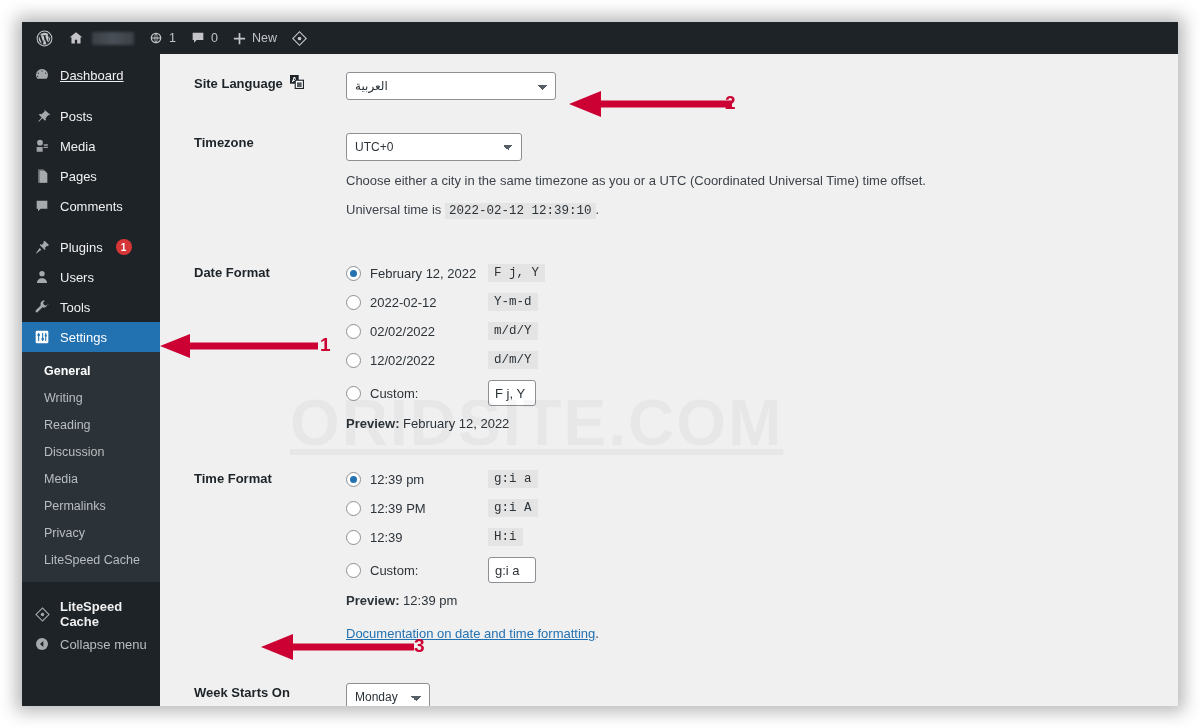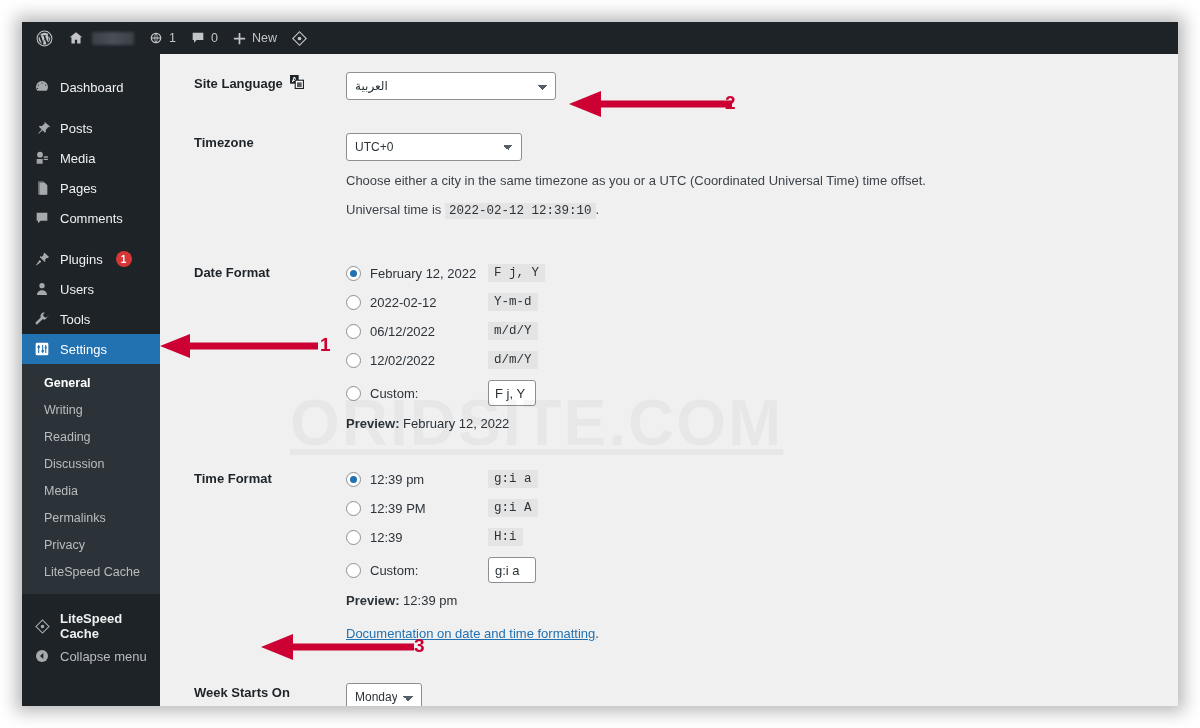--- a/index.html
+++ b/index.html
@@ -156,21 +156,21 @@
       linear-gradient(45deg, transparent 50%, #555d66 50%),
       linear-gradient(135deg, #555d66 50%, transparent 50%);
     background-position:
       calc(100% - 13px) calc(50% + 1px),
       calc(100% - 8px) calc(50% + 1px);
     background-size: 5px 5px, 5px 5px;
     background-repeat: no-repeat;
   }
   #lang-select { width: 210px; }
   #tz-select { width: 176px; }
-  #week-select { width: 76px; }
+  #week-select { width: 84px; }
 
   .desc {
     font-size: 13px; color: #3c434a;
     margin: 10px 0 0 0;
     line-height: 1.5;
   }
   code.inline-code {
     font-family: "Liberation Mono", monospace;
     background: #e4e4e4;
     padding: 1px 4px;
@@ -303,21 +303,21 @@
             <rect x="12" y="2.5" width="13.4" height="13.4" transform="rotate(45 12 2.5)"></rect>
             <circle cx="12" cy="12" r="2.6" fill="#c3c4c7" stroke="none"></circle>
           </svg>
         </span>
         <span></span>
       </div>
     </div>
 
     <div id="sidebar">
 
-      <div class="menu-item" style="margin-top:18px;">
+      <div class="menu-item" style="margin-top:6px;text-decoration:underline;">
         <span class="mi-icon">
           <svg width="16" height="16" viewBox="0 0 24 24" fill="currentColor">
             <path d="M12 3a9 9 0 0 0-9 9 9 9 0 0 0 2.1 5.8h13.8A9 9 0 0 0 21 12a9 9 0 0 0-9-9zm0 2.2c.5 0 .9.4.9.9s-.4.9-.9.9-.9-.4-.9-.9.4-.9.9-.9zM6.5 8.3c.5 0 .9.4.9.9s-.4.9-.9.9-.9-.4-.9-.9.4-.9.9-.9zm11 0c.5 0 .9.4.9.9s-.4.9-.9.9-.9-.4-.9-.9.4-.9.9-.9zm-2.6 1.9l-3.1 4.4a1.4 1.4 0 1 0 1.3 1l1.8-5.4zM5.5 13.2c.5 0 .9.4.9.9s-.4.9-.9.9-.9-.4-.9-.9.4-.9.9-.9z"></path>
           </svg>
         </span>
         <span>Dashboard</span>
       </div>
 
       <div class="menu-gap"></div>
 
@@ -491,21 +491,21 @@
           </div>
 
           <div class="radio-row">
             <span class="radio"></span>
             <span class="radio-label">2022-02-12</span>
             <code class="fmt">Y-m-d</code>
           </div>
 
           <div class="radio-row">
             <span class="radio"></span>
-            <span class="radio-label">06/12/2022</span>
+            <span class="radio-label">02/02/2022</span>
             <code class="fmt">m/d/Y</code>
           </div>
 
           <div class="radio-row">
             <span class="radio"></span>
             <span class="radio-label">12/02/2022</span>
             <code class="fmt">d/m/Y</code>
           </div>
 
           <div class="radio-row" style="height:28px;">

